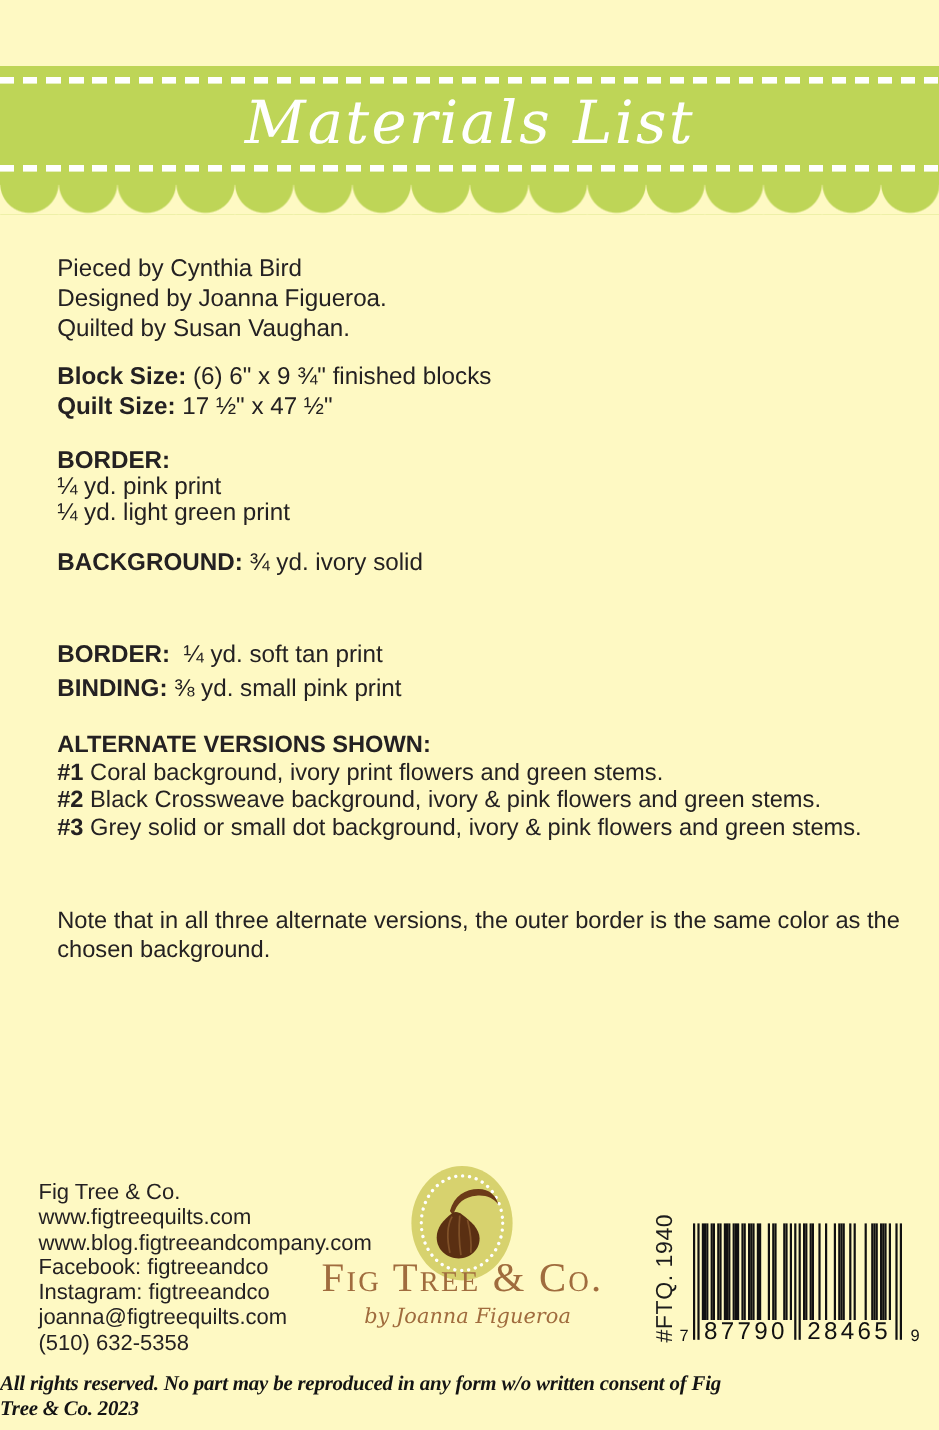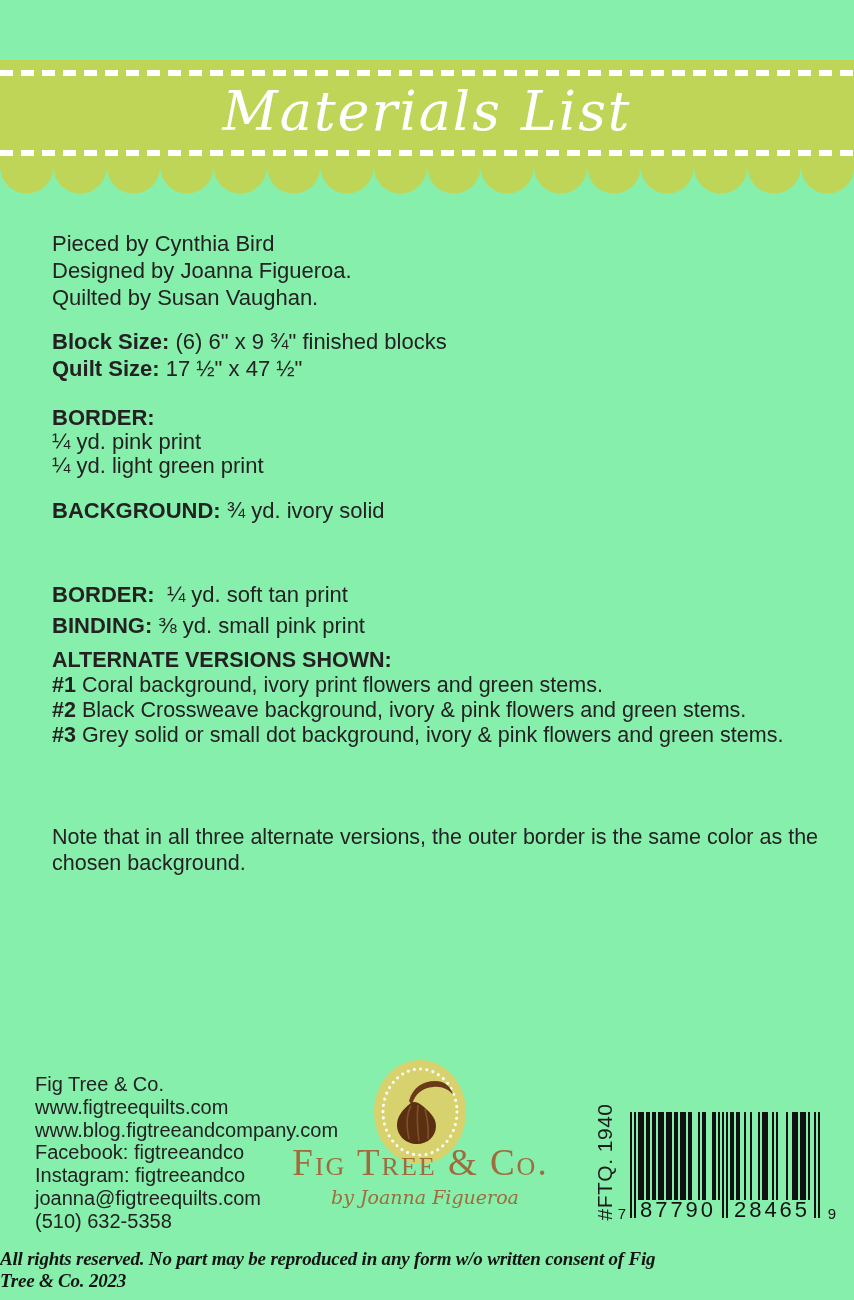--- a/index.html
+++ b/index.html
@@ -7,21 +7,21 @@
     --ink:#242122;
     --brown:#a06c3e;
     --fig:#5a2f12;
     --oval:#d7d26e;
   }
   *{margin:0;padding:0;box-sizing:border-box;}
   html,body{background:#ffffff;}
   .page{
     position:relative;
     width:854px;height:1300px;
-    background:#86efac;
+    background:#fef9c3;
     overflow:hidden;
     font-family:"Liberation Sans",sans-serif;
     color:var(--ink);
   }
   
   .banner{
     position:absolute;left:0;top:60px;width:854px;height:108px;
     background:var(--green);
   }
   .dash{
@@ -47,21 +47,21 @@
   
   .txt{position:absolute;left:52px;font-size:22px;line-height:27px;}
   .credits{top:230px;}
   .sizes{top:328px;}
   .blocks{top:406px;line-height:24px;}
   .mat-row{position:absolute;left:52px;font-size:22px;line-height:24px;}
   .row-background{top:499px;}
   .row-border{top:539px;margin-top:44px;}
   .row-backing{top:579px;}
   .row-binding{top:614px;text-align:right;}
-  .alternates{top:648px;width:786px;font-size:21.5px;line-height:25px;}
+  .alternates{top:665px;width:786px;font-size:21.5px;line-height:25px;}
   .note{top:825px;width:800px;font-size:21.5px;line-height:25.5px;}
   b,.b{font-weight:bold;}
   
   .contact{
     position:absolute;left:35px;top:1073px;
     font-size:20px;line-height:22.8px;
   }
   .logo-oval-svg{position:absolute;left:373px;top:1059px;}
   .brand{
     position:absolute;left:278px;top:1143px;width:285px;

